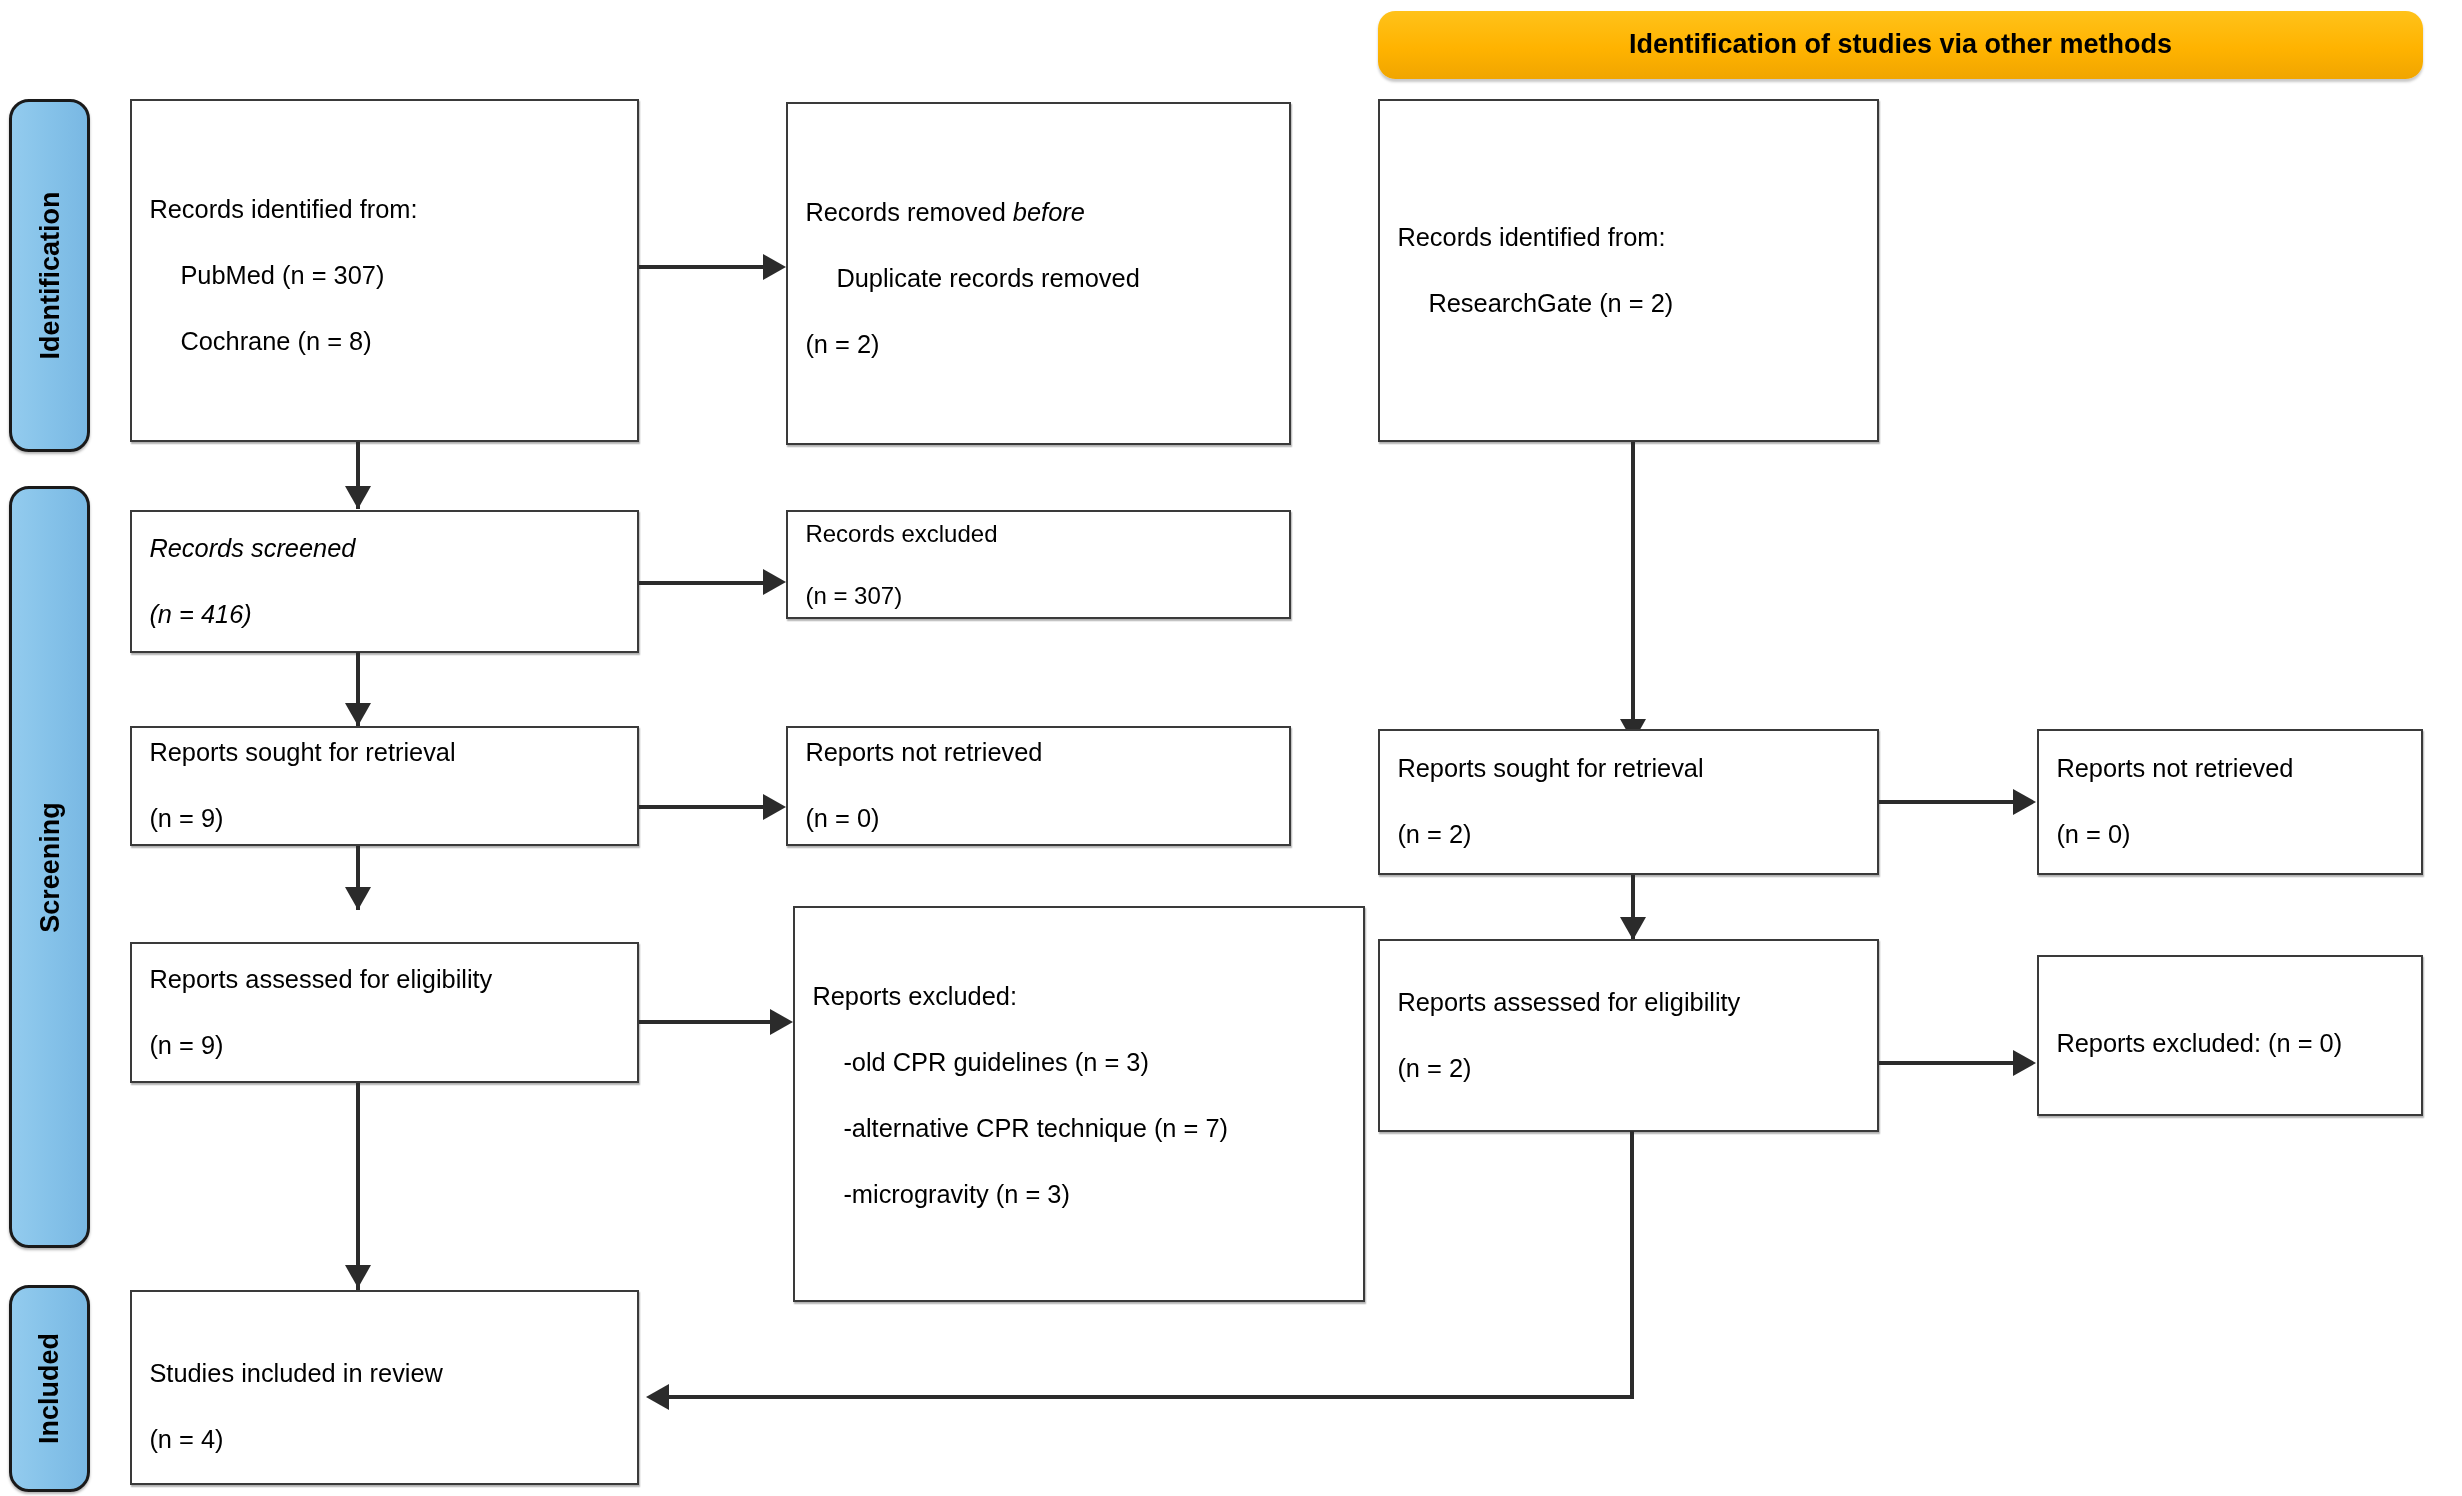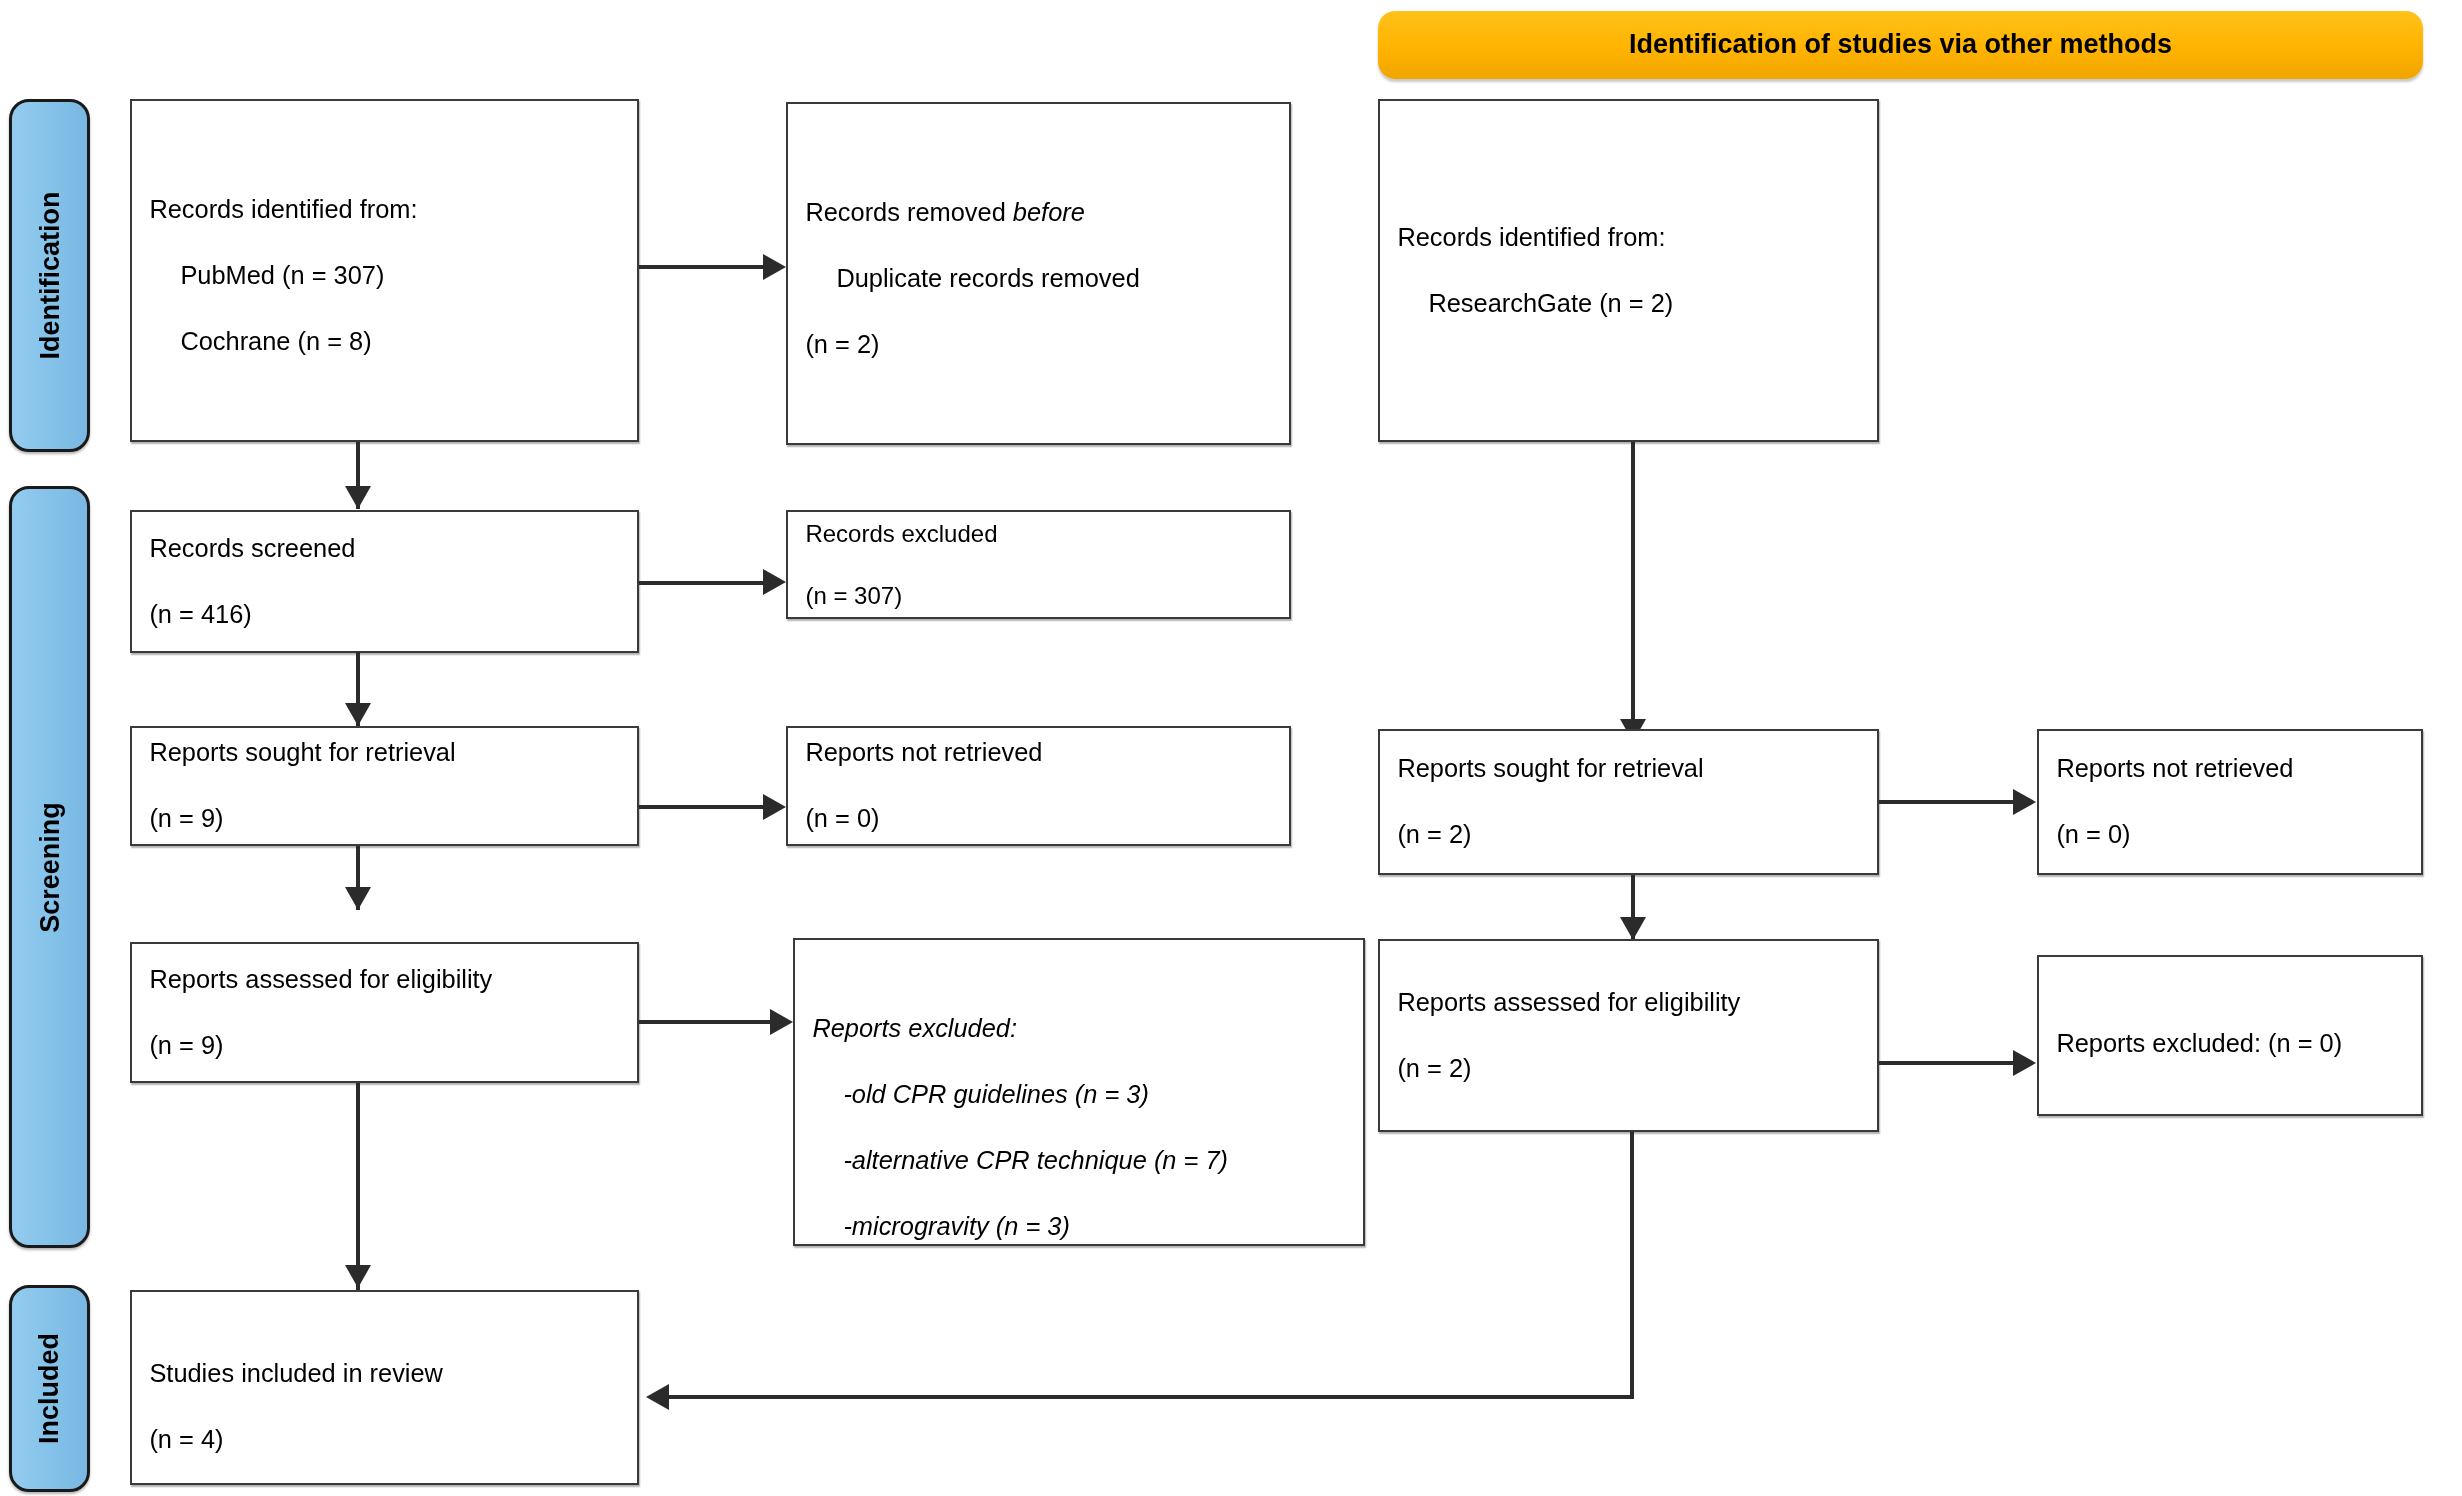--- a/index.html
+++ b/index.html
@@ -149,21 +149,21 @@
 
   <div class="hline" style="left:639px; top:265px; width:124px;"></div>
   <div class="arrow-r" style="left:763px; top:254px;"></div>
 
   <div class="vline" style="left:356px; top:442px; height:67px;"></div>
   <div class="arrow-d" style="left:345px; top:486px;"></div>
 
   <div class="vline" style="left:1631px; top:442px; height:301px;"></div>
   <div class="arrow-d" style="left:1620px; top:719px;"></div>
 
-  <div class="box" style="left:130px; top:510px; width:509px; height:143px;">
+  <div class="box" style="left:130px; top:510px; width:509px; height:143px;font-style:italic;">
     <div class="txt mid" style="font-size:25.4px;">
       <div>Records screened</div>
       <div>(n = 416)</div>
     </div>
   </div>
 
   <div class="box" style="left:786px; top:510px; width:505px; height:109px;">
     <div class="txt mid" style="font-size:24px;">
       <div>Records excluded</div>
       <div>(n = 307)</div>
@@ -216,21 +216,21 @@
   <div class="vline" style="left:1631px; top:875px; height:64px;"></div>
   <div class="arrow-d" style="left:1620px; top:917px;"></div>
 
   <div class="box" style="left:130px; top:942px; width:509px; height:141px;">
     <div class="txt mid" style="font-size:25.4px;">
       <div>Reports assessed for eligibility</div>
       <div>(n = 9)</div>
     </div>
   </div>
 
-  <div class="box" style="left:793px; top:938px; width:572px; height:308px;font-style:italic;">
+  <div class="box" style="left:793px; top:906px; width:572px; height:396px;">
     <div class="txt" style="top:39px; font-size:25.4px;">
       <div>Reports excluded:</div>
       <div><span class="indent">-old CPR guidelines (n = 3)</span></div>
       <div><span class="indent">-alternative CPR technique (n = 7)</span></div>
       <div><span class="indent">-microgravity (n = 3)</span></div>
     </div>
   </div>
 
   <div class="hline" style="left:639px; top:1020px; width:131px;"></div>
   <div class="arrow-r" style="left:770px; top:1009px;"></div>

